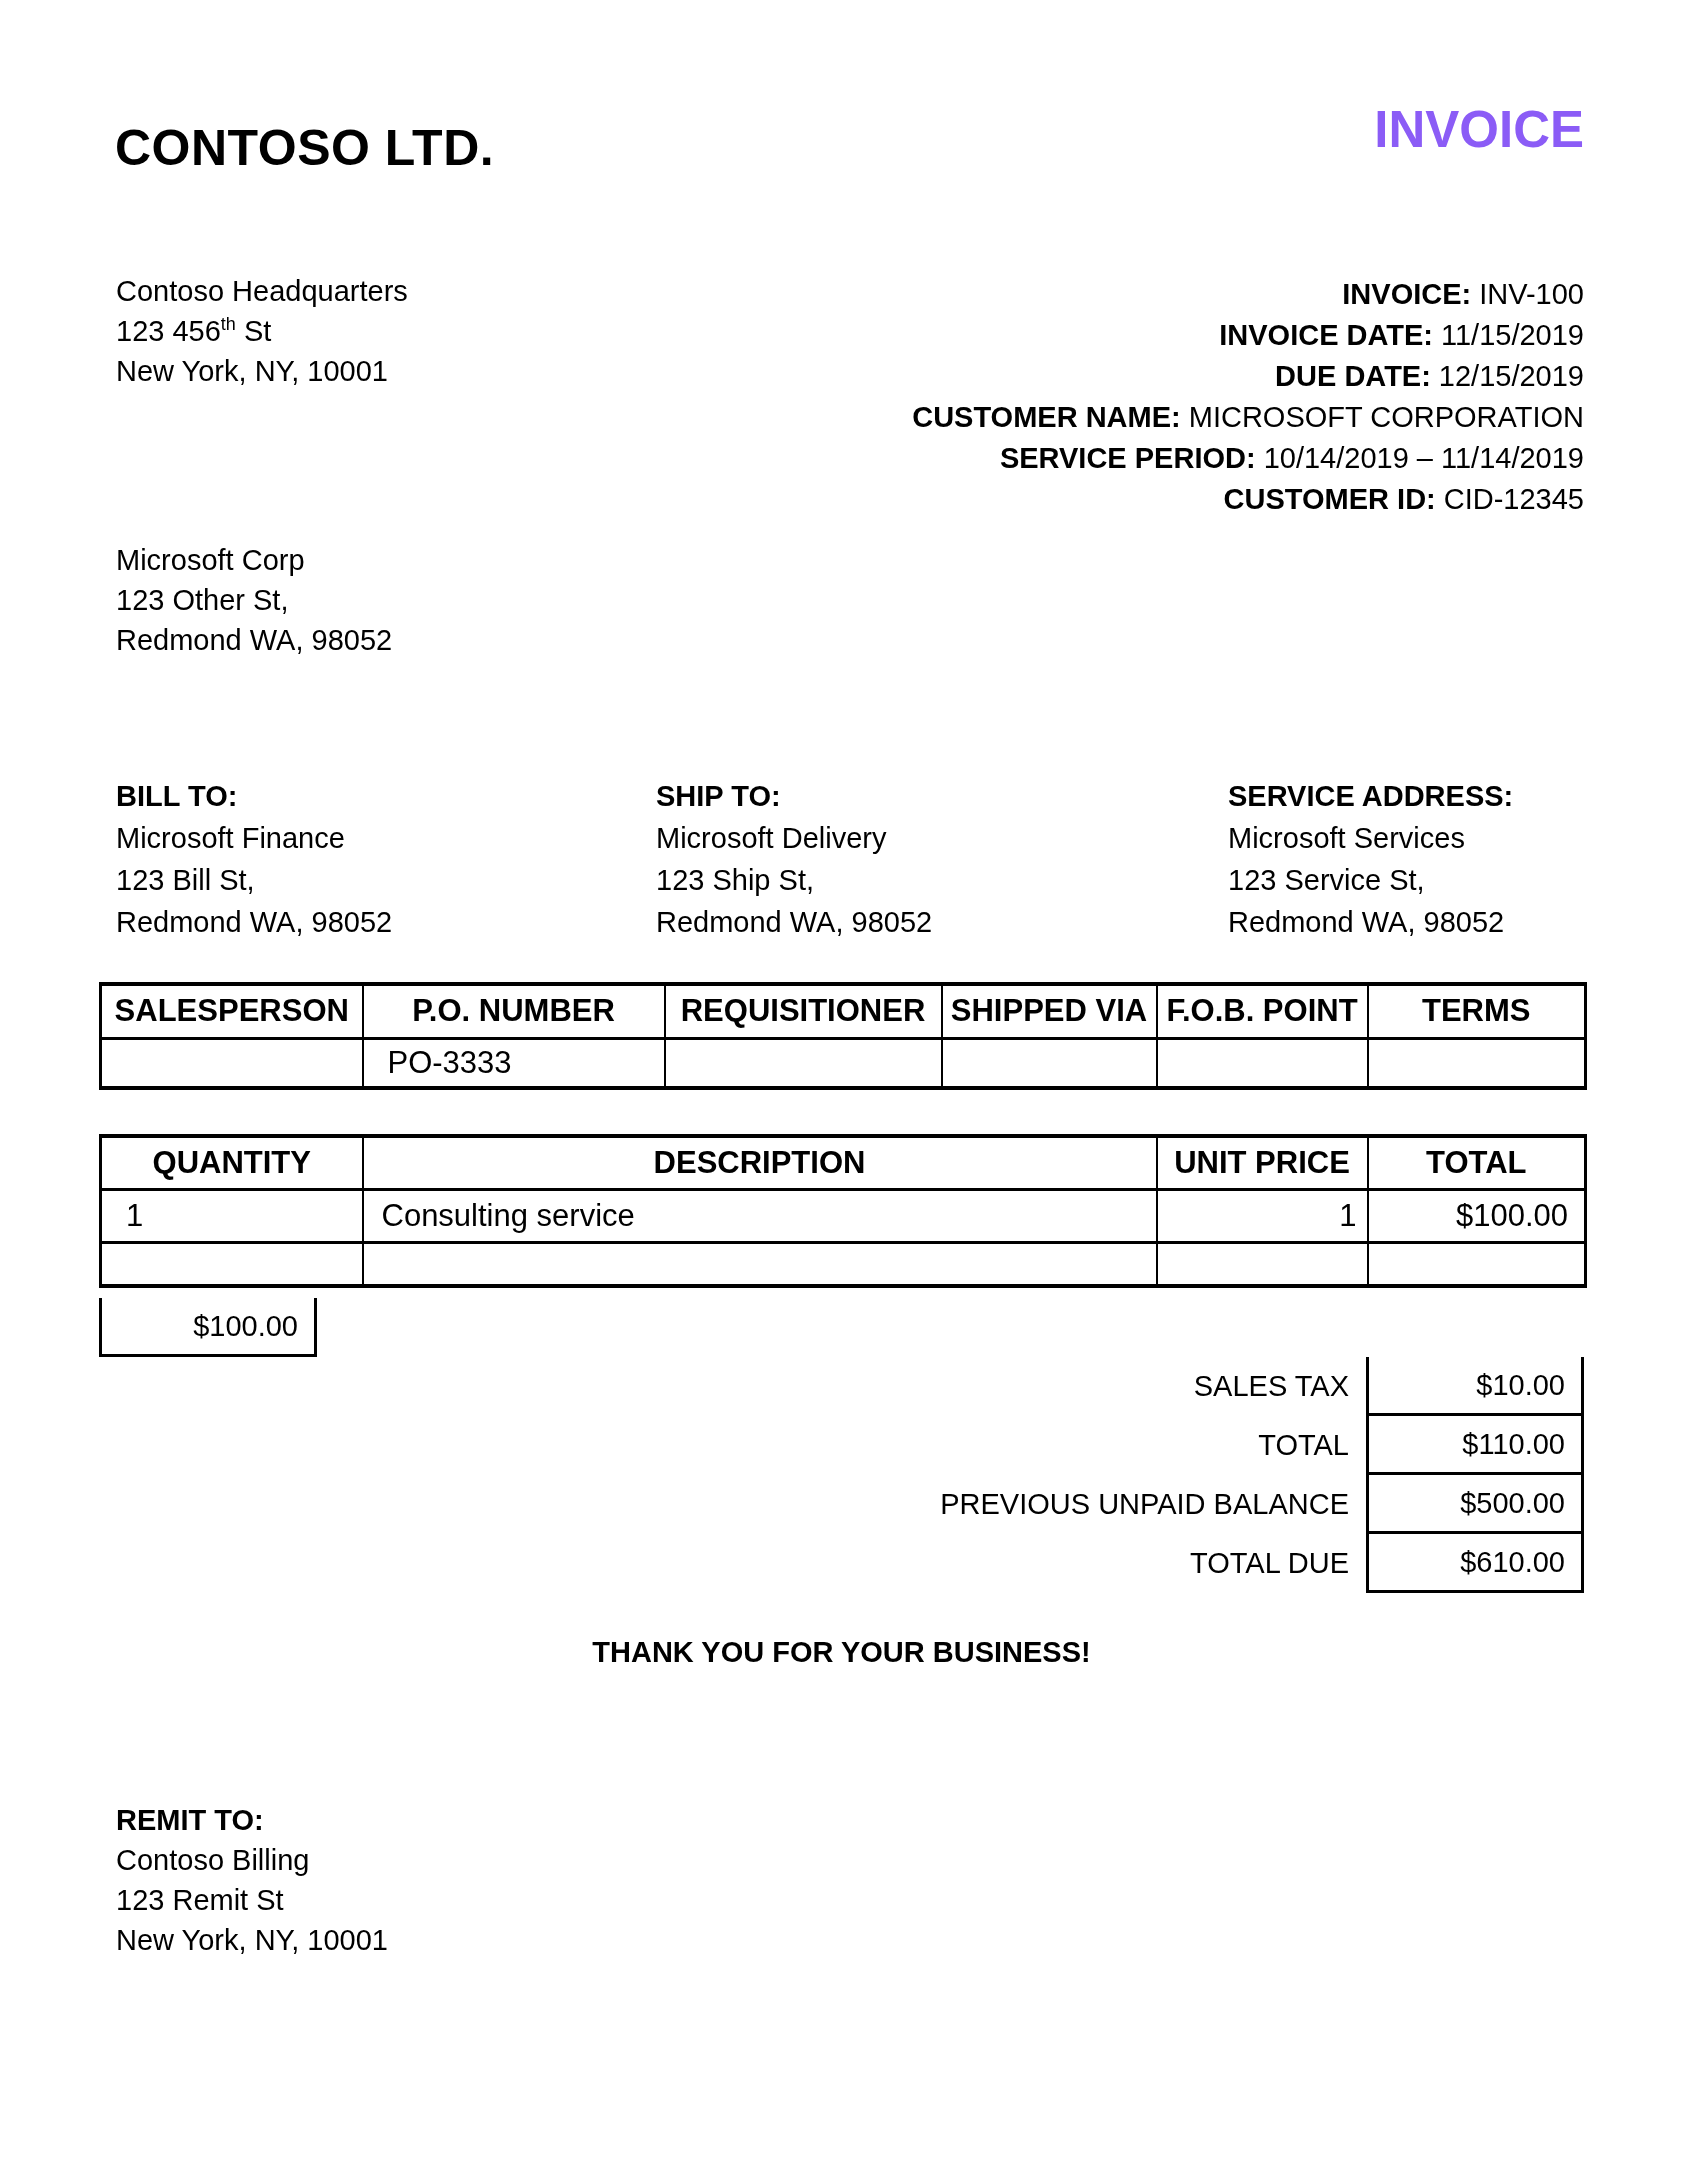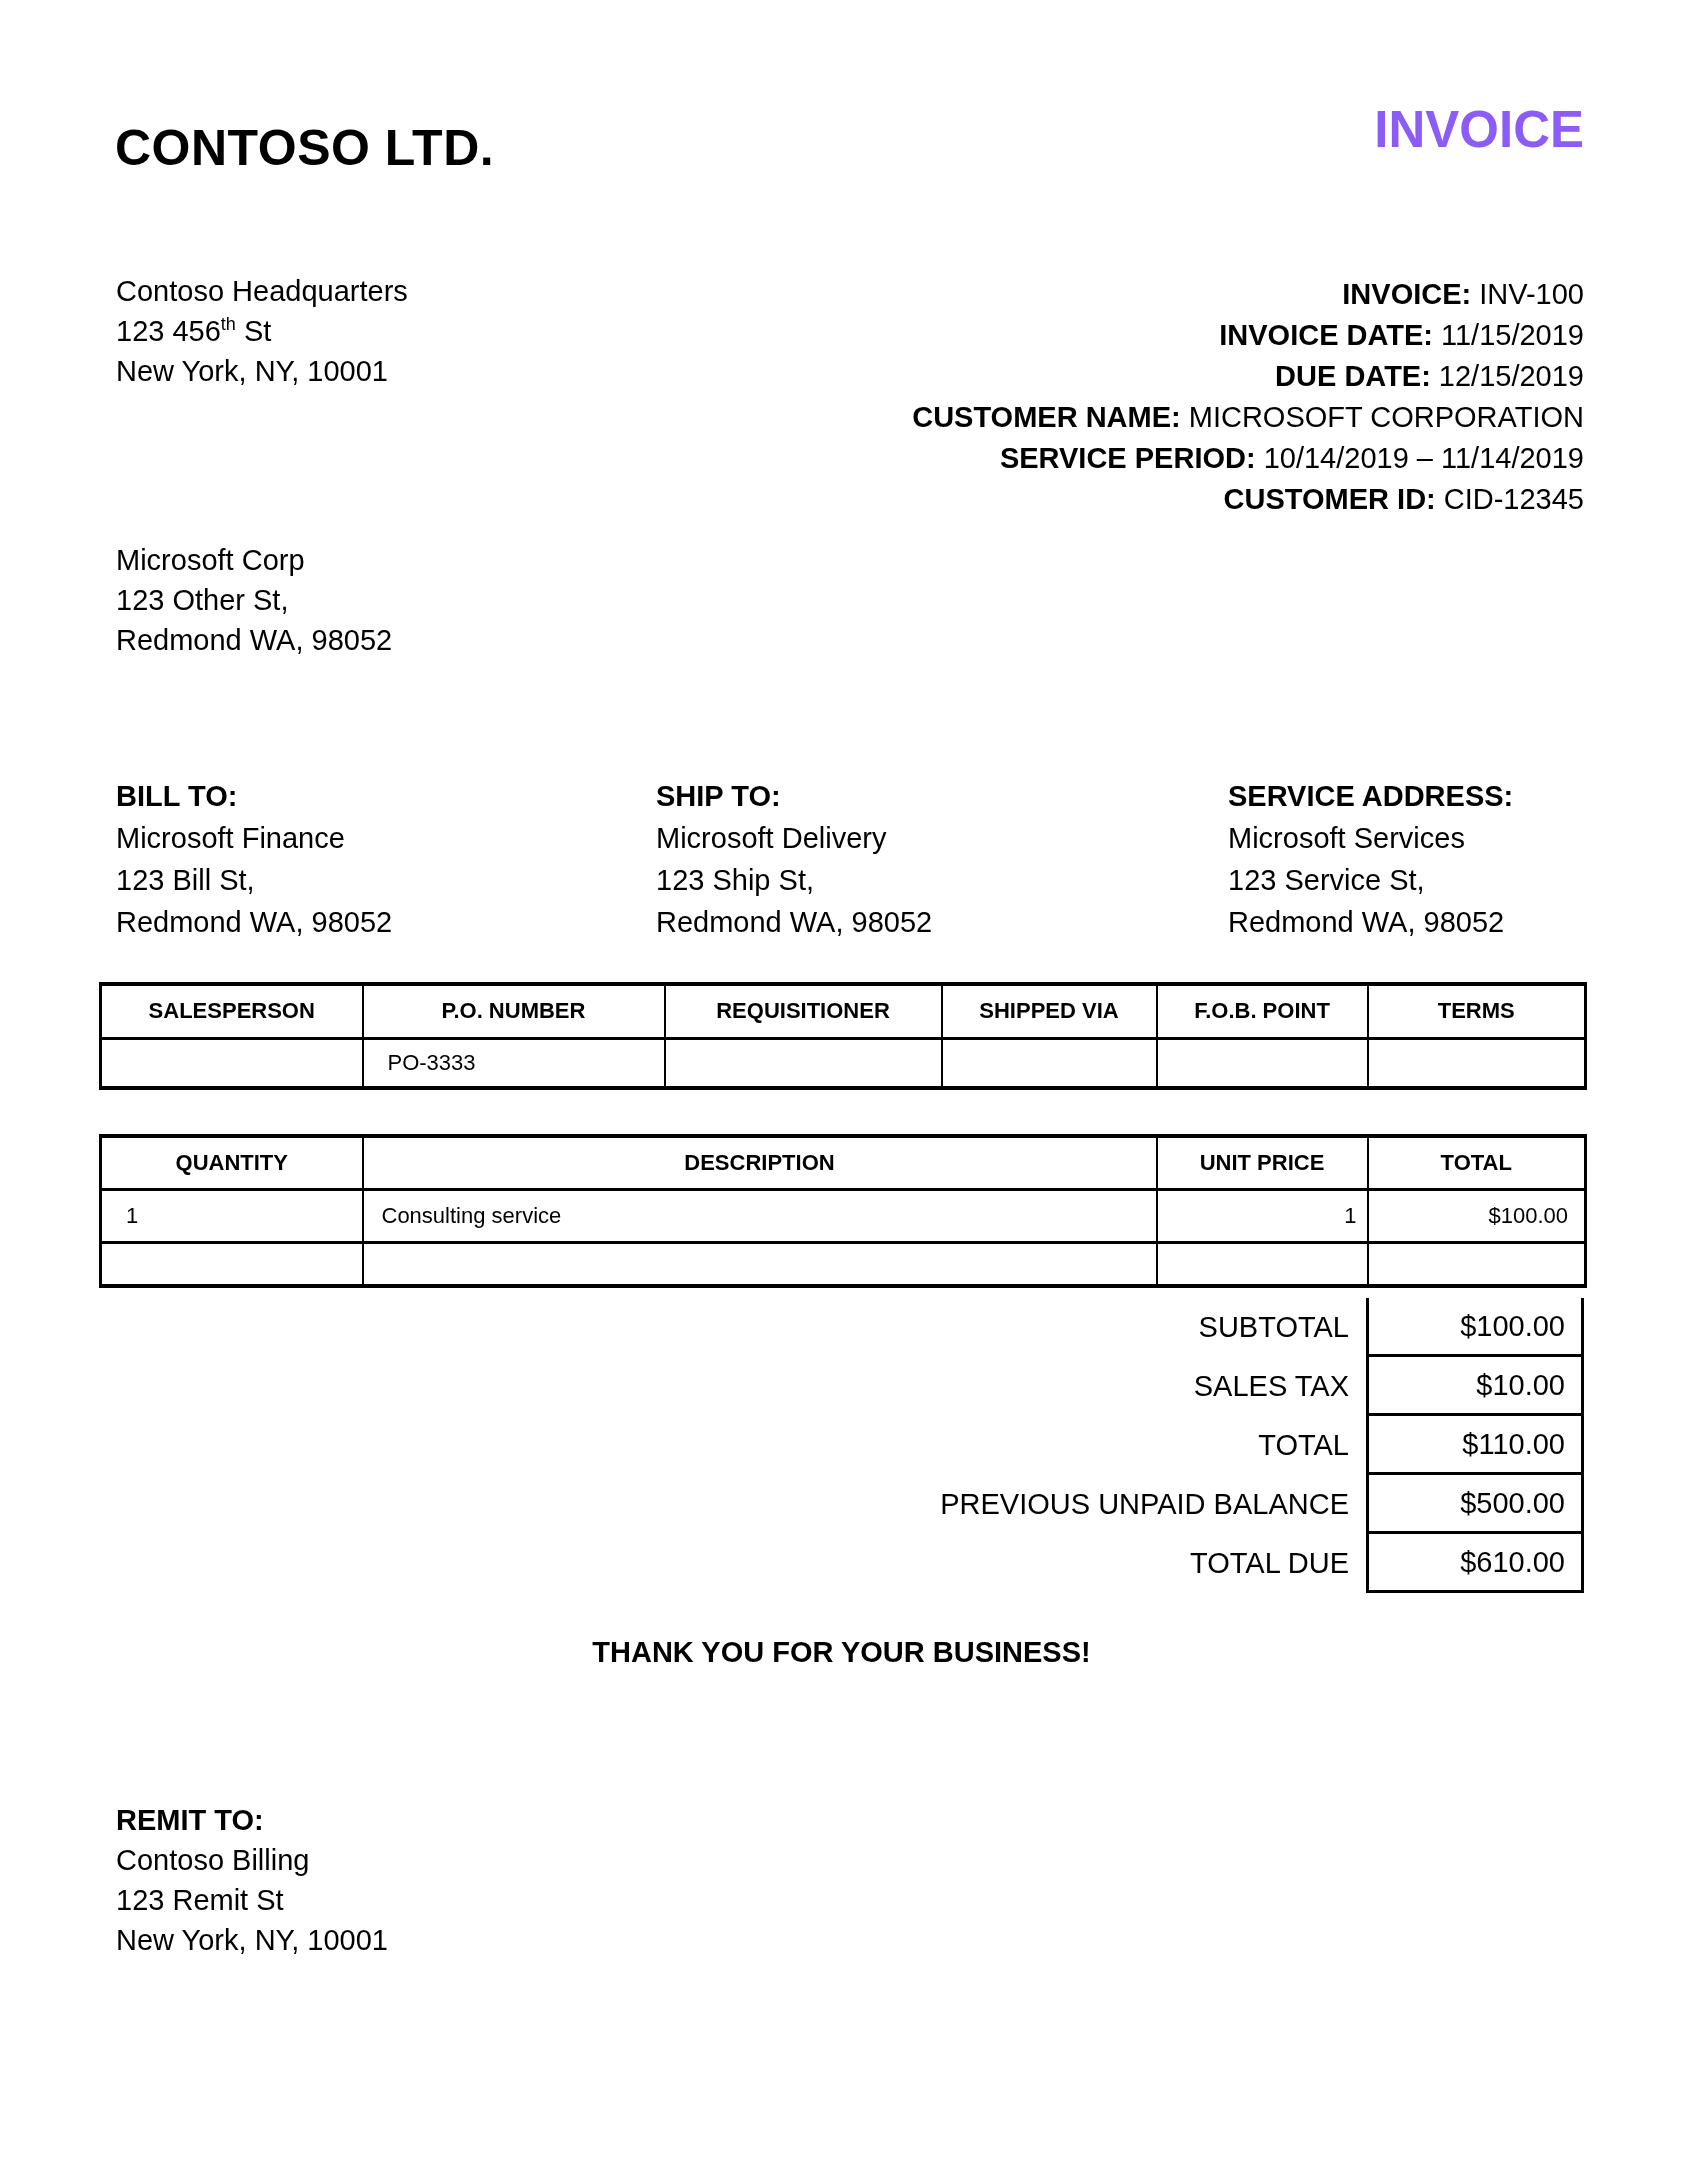--- a/index.html
+++ b/index.html
@@ -42,21 +42,21 @@
   .col-service { left: 1228px; }
 
   table.tbl {
     position: absolute;
     left: 99px;
     width: 1485px;
     border-collapse: collapse;
     table-layout: fixed;
     border-style: solid; border-color: #000;
     border-width: 4px 3px;
-    font-size: 22px;
+    font-size: 31px;
   }
   .tbl th, .tbl td {
     border-style: solid; border-color: #000;
     border-width: 3px 2px;
     padding: 0;
     vertical-align: middle;
     overflow: hidden;
     white-space: nowrap;
   }
   .tbl th { font-weight: bold; text-align: center; }
@@ -197,21 +197,20 @@
       <td class="cell-left"></td>
       <td class="cell-desc"></td>
       <td class="cell-right"></td>
       <td class="cell-money"></td>
     </tr>
   </tbody>
     </table>
 
   <div class="abs totals">
     <div class="tot-row">
-      <div class="tot-label">SUBTOTAL</div>
       <div class="tot-box">$100.00</div>
     </div>
     <div class="tot-row">
       <div class="tot-label">SALES TAX</div>
       <div class="tot-box">$10.00</div>
     </div>
     <div class="tot-row">
       <div class="tot-label">TOTAL</div>
       <div class="tot-box">$110.00</div>
     </div>

